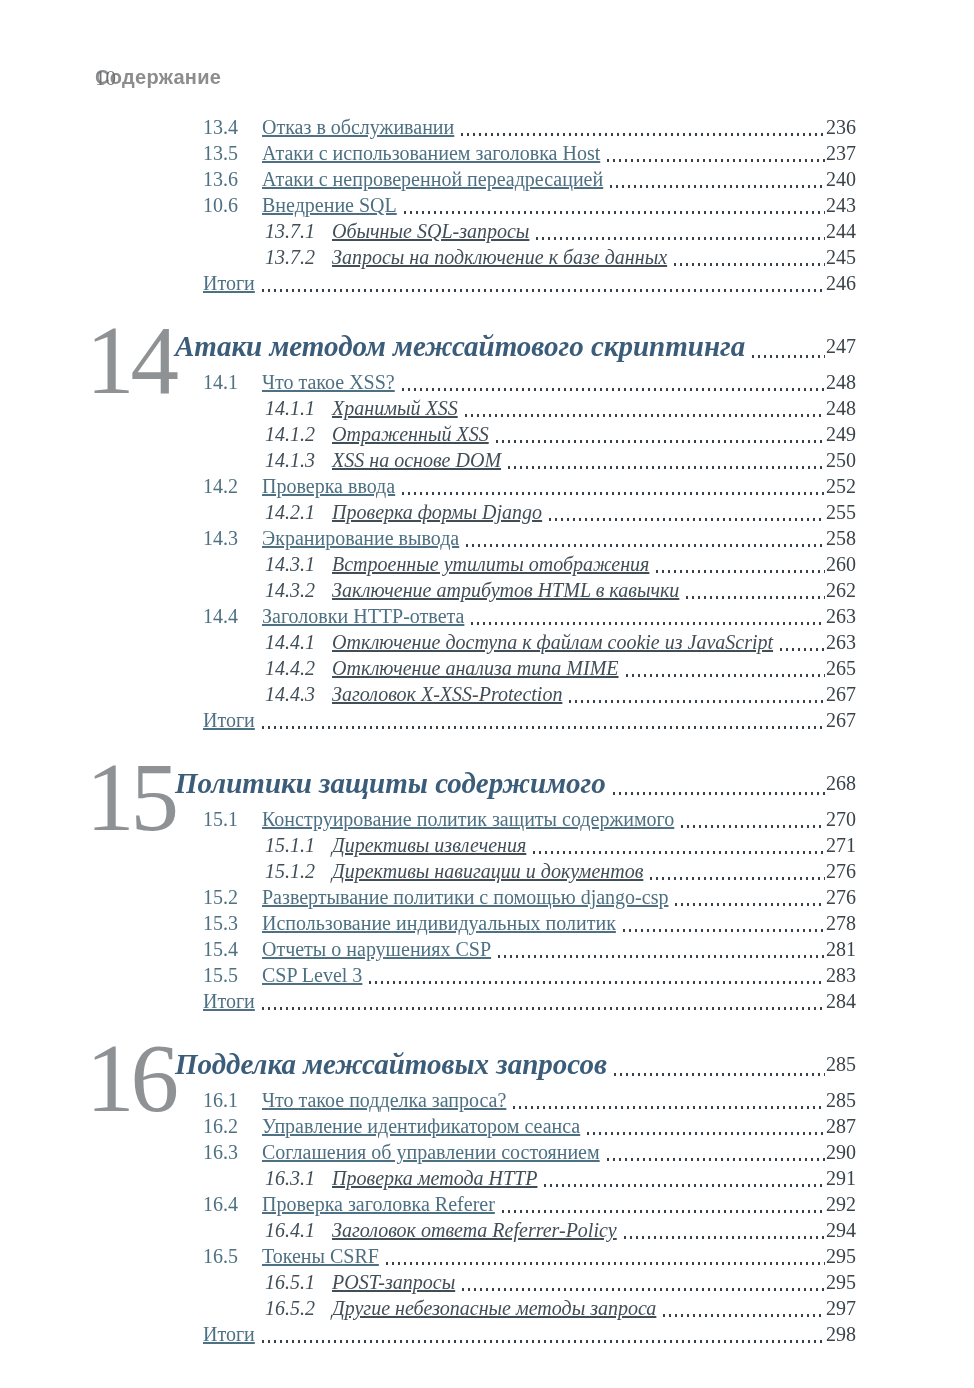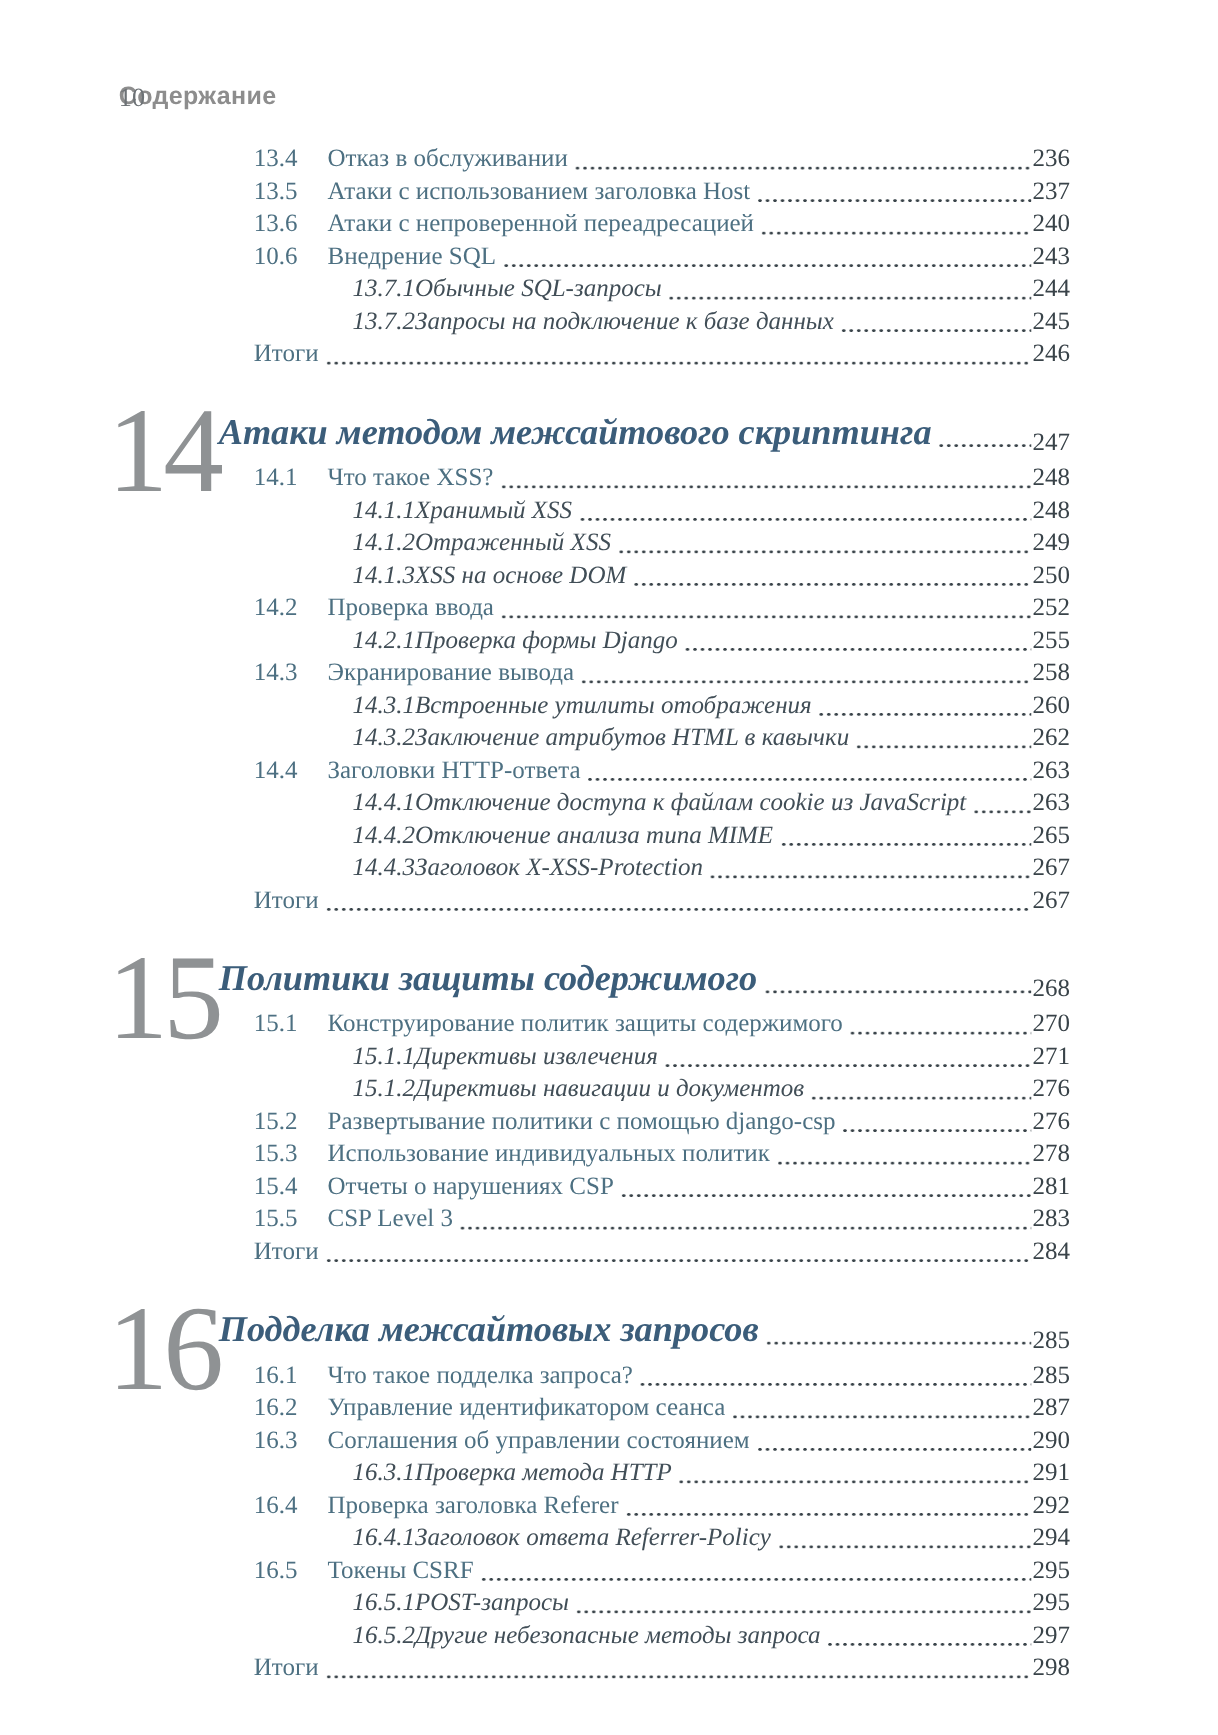--- a/index.html
+++ b/index.html
@@ -61,21 +61,21 @@
     left: -89px;
     top: -6px;
     width: 89px;
     font-size: 97px;
     line-height: 0.86;
     color: #8f9294;
     letter-spacing: -4px;
   }
   .chapter-row {
     display: flex;
-    align-items: flex-end;
+    align-items: center;
     line-height: 42px;
     margin-bottom: 2px;
   }
   .chapter-title {
     font-size: 29px;
     font-weight: bold;
     font-style: italic;
     color: #3b5d7a;
     white-space: nowrap;
   }
@@ -89,22 +89,23 @@
   }
   .toc-row .num {
     flex: none;
     width: 59px;
     color: #4d7082;
   }
   .toc-row .label {
     flex: none;
     color: #4d7082;
     white-space: nowrap;
-  }
-  .toc-row.subsection { padding-left: 62px; text-align: right; }
+    text-decoration: underline;
+  }
+  .toc-row.subsection { padding-left: 62px; }
   .toc-row.subsection .num {
     width: 67px;
     font-style: italic;
     color: #414e57;
   }
   .toc-row.subsection .label {
     font-style: italic;
     color: #414e57;
   }
   .toc-row.summary .label { color: #4d7082; }

